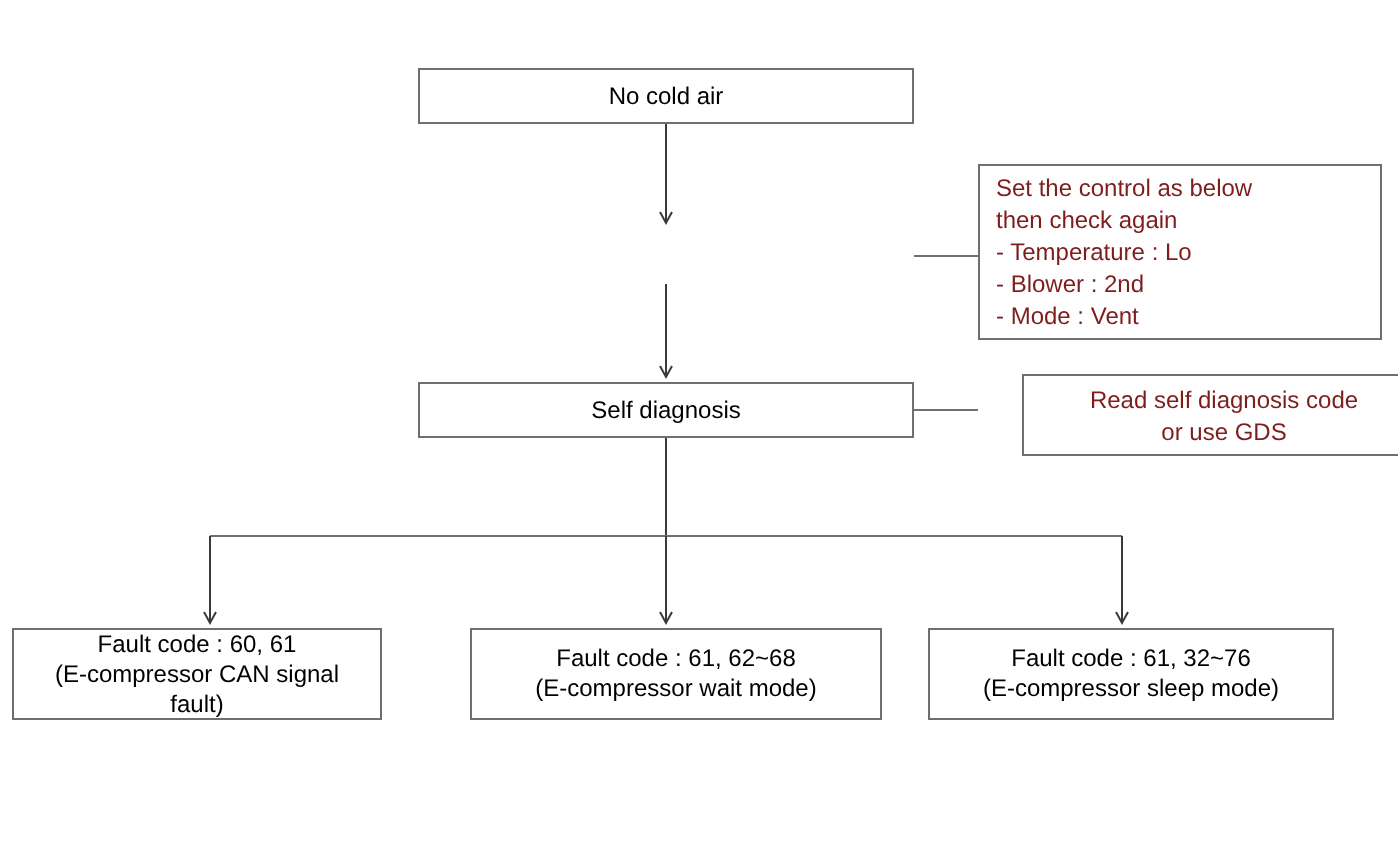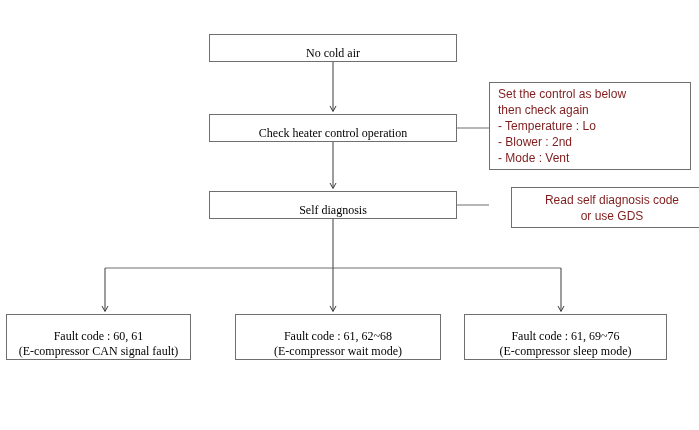--- a/index.html
+++ b/index.html
@@ -26,27 +26,26 @@
     width: 699px;
     height: 430px;
     pointer-events: none;
   }
   .node {
     position: absolute;
     box-sizing: border-box;
     border: 1px solid #6f6f6f;
     background: #ffffff;
     display: flex;
-    align-items: flex-end;
+    align-items: center;
     justify-content: center;
     text-align: center;
     font-size: 12px;
     line-height: 15px;
     color: #000000;
-    font-family: Liberation Serif, serif;
   }
   .node .node-text {
     display: block;
     white-space: pre-line;
     padding: 0 6px;
   }
   .note {
     position: absolute;
     box-sizing: border-box;
     border: 1px solid #6f6f6f;
@@ -114,23 +113,20 @@
 
     <line x1="333" y1="268" x2="333" y2="311" stroke="#3a3a3a" stroke-width="1" marker-end="url(#arrowhead)"></line>
 
     <line x1="561" y1="268" x2="561" y2="311" stroke="#3a3a3a" stroke-width="1" marker-end="url(#arrowhead)"></line>
   </svg>
 
   <div class="node" id="node-no-cold-air">
     <span class="node-text">No cold air</span>
   </div>
 
-  <div class="node" id="node-check-heater">
-    <span class="node-text">Check heater control operation</span>
-  </div>
 
   <div class="note left-aligned" id="note-control-setting">
     <span class="note-text">Set the control as below
 then check again
 - Temperature : Lo
 - Blower : 2nd
 - Mode : Vent</span>
   </div>
 
   <div class="node" id="node-self-diagnosis">
@@ -146,17 +142,17 @@
     <span class="node-text">Fault code : 60, 61
 (E-compressor CAN signal fault)</span>
   </div>
 
   <div class="node" id="node-fault-61-62-68">
     <span class="node-text">Fault code : 61, 62~68
 (E-compressor wait mode)</span>
   </div>
 
   <div class="node" id="node-fault-61-69-76">
-    <span class="node-text">Fault code : 61, 69~76
+    <span class="node-text">Fault code : 61, 32~76
 (E-compressor sleep mode)</span>
   </div>
 
 </div>
 
 </body></html>

